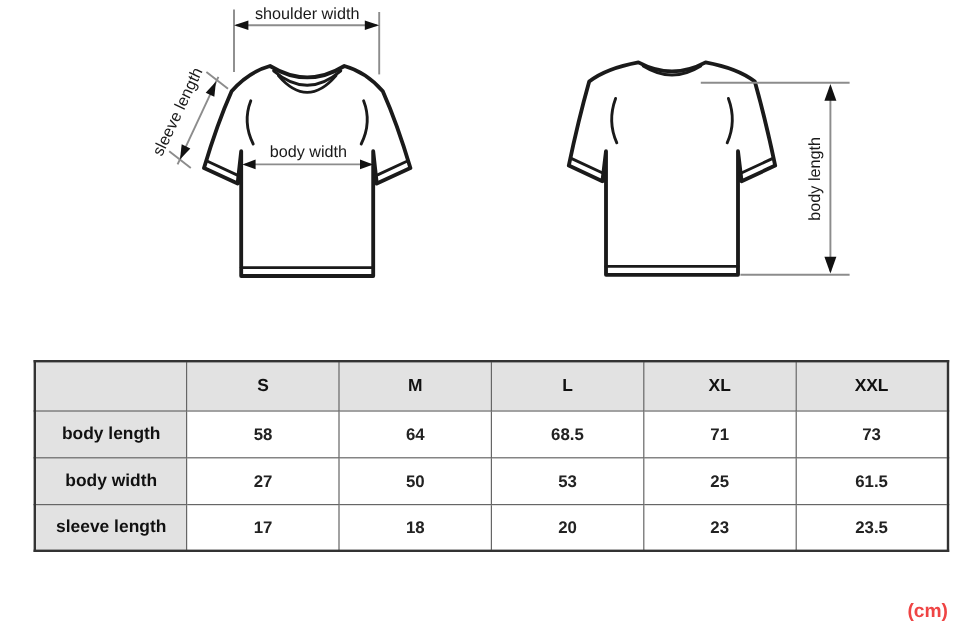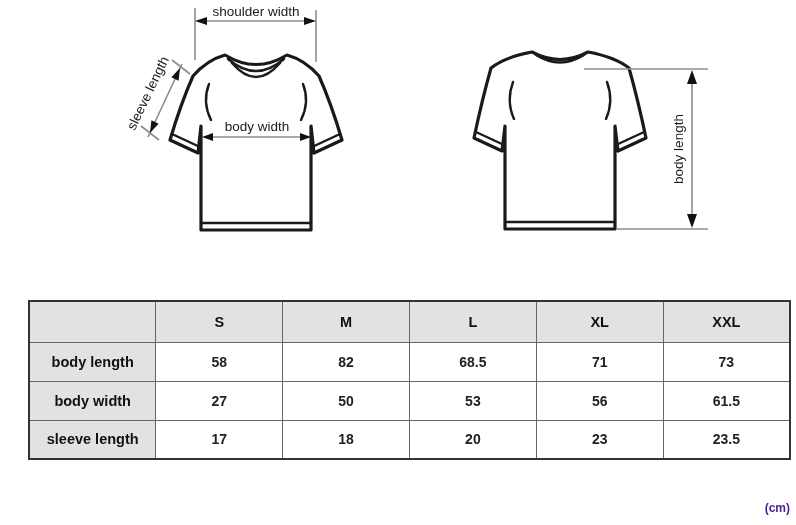--- a/index.html
+++ b/index.html
@@ -13,21 +13,21 @@
   .dim-line { fill:none; stroke:#8c8c8c; stroke-width:1.6; }
   .dim-arrow { fill:#111111; stroke:none; }
   .dim-text { fill:#1a1a1a; font-size:13.5px; font-family:"Liberation Sans", sans-serif; }
 
   .size-table { position:absolute; left:28px; top:300px; width:763px; border-collapse:collapse; table-layout:fixed; border:2.5px solid #333333; }
   .size-table th, .size-table td { border:1.5px solid #666666; height:39px; text-align:center; vertical-align:middle; }
   .size-table thead th { height:41px; }
   .size-table th { background:#e2e2e2; font-weight:700; font-size:14.5px; color:#111111; }
   .size-table td { background:#ffffff; font-weight:700; font-size:14px; color:#222222; }
 
-  .unit-label { position:absolute; left:0; top:501px; width:790px; text-align:right; font-weight:700; font-size:12px; color:#4c1d95;padding-left:32px; }
+  .unit-label { position:absolute; left:0; top:501px; width:790px; text-align:right; font-weight:700; font-size:16px; color:#ef4444;padding-left:32px; }
 </style>
 </head>
 <body>
 
 <div class="stage">
 
   <svg class="diagram-svg" viewBox="0 0 796 295">
 
     <g>
       <path class="shirt-line" d="M 170 140 Q 181 103 193 76 Q 207 60 225 55 Q 256 74 287 55 Q 305 60 319 76 Q 331 103 342 140
@@ -95,31 +95,31 @@
         <th>M</th>
         <th>L</th>
         <th>XL</th>
         <th>XXL</th>
       </tr>
     </thead>
     <tbody>
       <tr>
         <th>body length</th>
         <td>58</td>
-        <td>82</td>
+        <td>64</td>
         <td>68.5</td>
         <td>71</td>
         <td>73</td>
       </tr>
       <tr>
         <th>body width</th>
         <td>27</td>
         <td>50</td>
         <td>53</td>
-        <td>56</td>
+        <td>25</td>
         <td>61.5</td>
       </tr>
       <tr>
         <th>sleeve length</th>
         <td>17</td>
         <td>18</td>
         <td>20</td>
         <td>23</td>
         <td>23.5</td>
       </tr>

